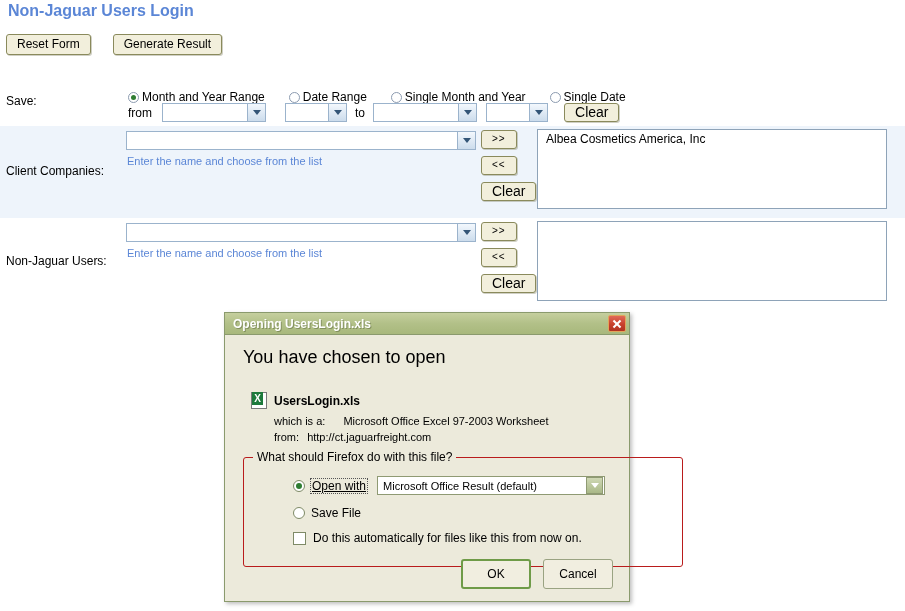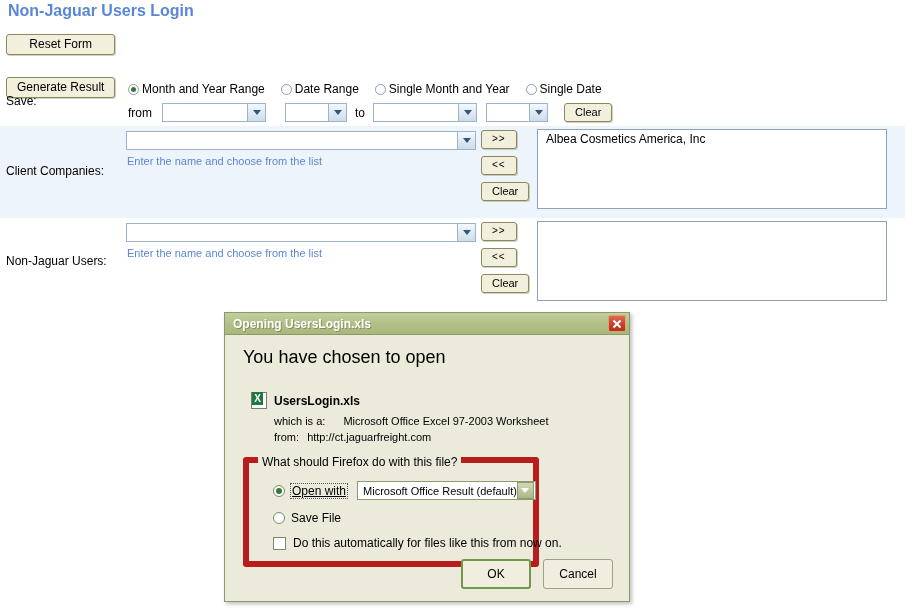--- a/index.html
+++ b/index.html
@@ -35,39 +35,38 @@
     letter-spacing: 0px;
     white-space: nowrap;
   }
 
   .toolbar {
     position: absolute;
     left: 6px;
     top: 34px;
     display: flex;
     gap: 22px;
-    flex-direction: column;
   }
 
   .btn {
     background: #f2efdc;
     border: 1px solid #8a8a5c;
     border-radius: 3px;
     color: #000;
     font-family: "Liberation Sans", sans-serif;
     font-size: 12px;
     padding: 2px 10px 3px 10px;
     line-height: 14px;
     box-shadow: 1px 1px 0 rgba(120,120,90,0.35);
     cursor: pointer;
     white-space: nowrap;
   }
   .btn.small {
     padding: 1px 10px 2px 10px;
-    font-size: 11px;
+    font-size: 14px;
   }
   .btn.arrows {
     font-size: 10px;
     letter-spacing: 1px;
     padding: 1px 10px 2px 10px;
   }
 
   
   .row {
     position: absolute;
@@ -80,24 +79,24 @@
     font-size: 12px;
     color: #000;
     white-space: nowrap;
   }
 
   
   #row-date { top: 78px; height: 46px; }
   .radio-group {
     position: absolute;
     left: 128px;
-    top: 4px;
-    display: flex;
-    align-items: center;
-    gap: 0px;
+    top: 12px;
+    display: flex;
+    align-items: center;
+    gap: 8px;
     white-space: nowrap;
   }
   .radio-opt {
     display: inline-flex;
     align-items: center;
     margin-right: 16px;
     white-space: nowrap;
   }
   .radio {
     width: 11px; height: 11px;
@@ -305,25 +304,26 @@
   }
   .file-name { font-size: 12px; font-weight: bold; color: #000; }
 
   .meta { margin-left: 31px; font-size: 11px; color: #000; line-height: 16px; }
   .meta .k { display: inline-block; }
 
   .groupbox {
     position: absolute;
     left: 18px;
     top: 122px;
-    width: 296px;
+    width: 440px;
     height: 110px;
-    border: 6px solid #b91c1c;
+    border: 1px solid #b91c1c;
     border-radius: 3px;
     box-sizing: border-box;
+    padding-left: 25px;
   }
   .groupbox .legend {
     position: absolute;
     top: -8px;
     left: 9px;
     background: #eceadb;
     padding: 0 4px;
     font-size: 12px;
     color: #000;
     white-space: nowrap;

